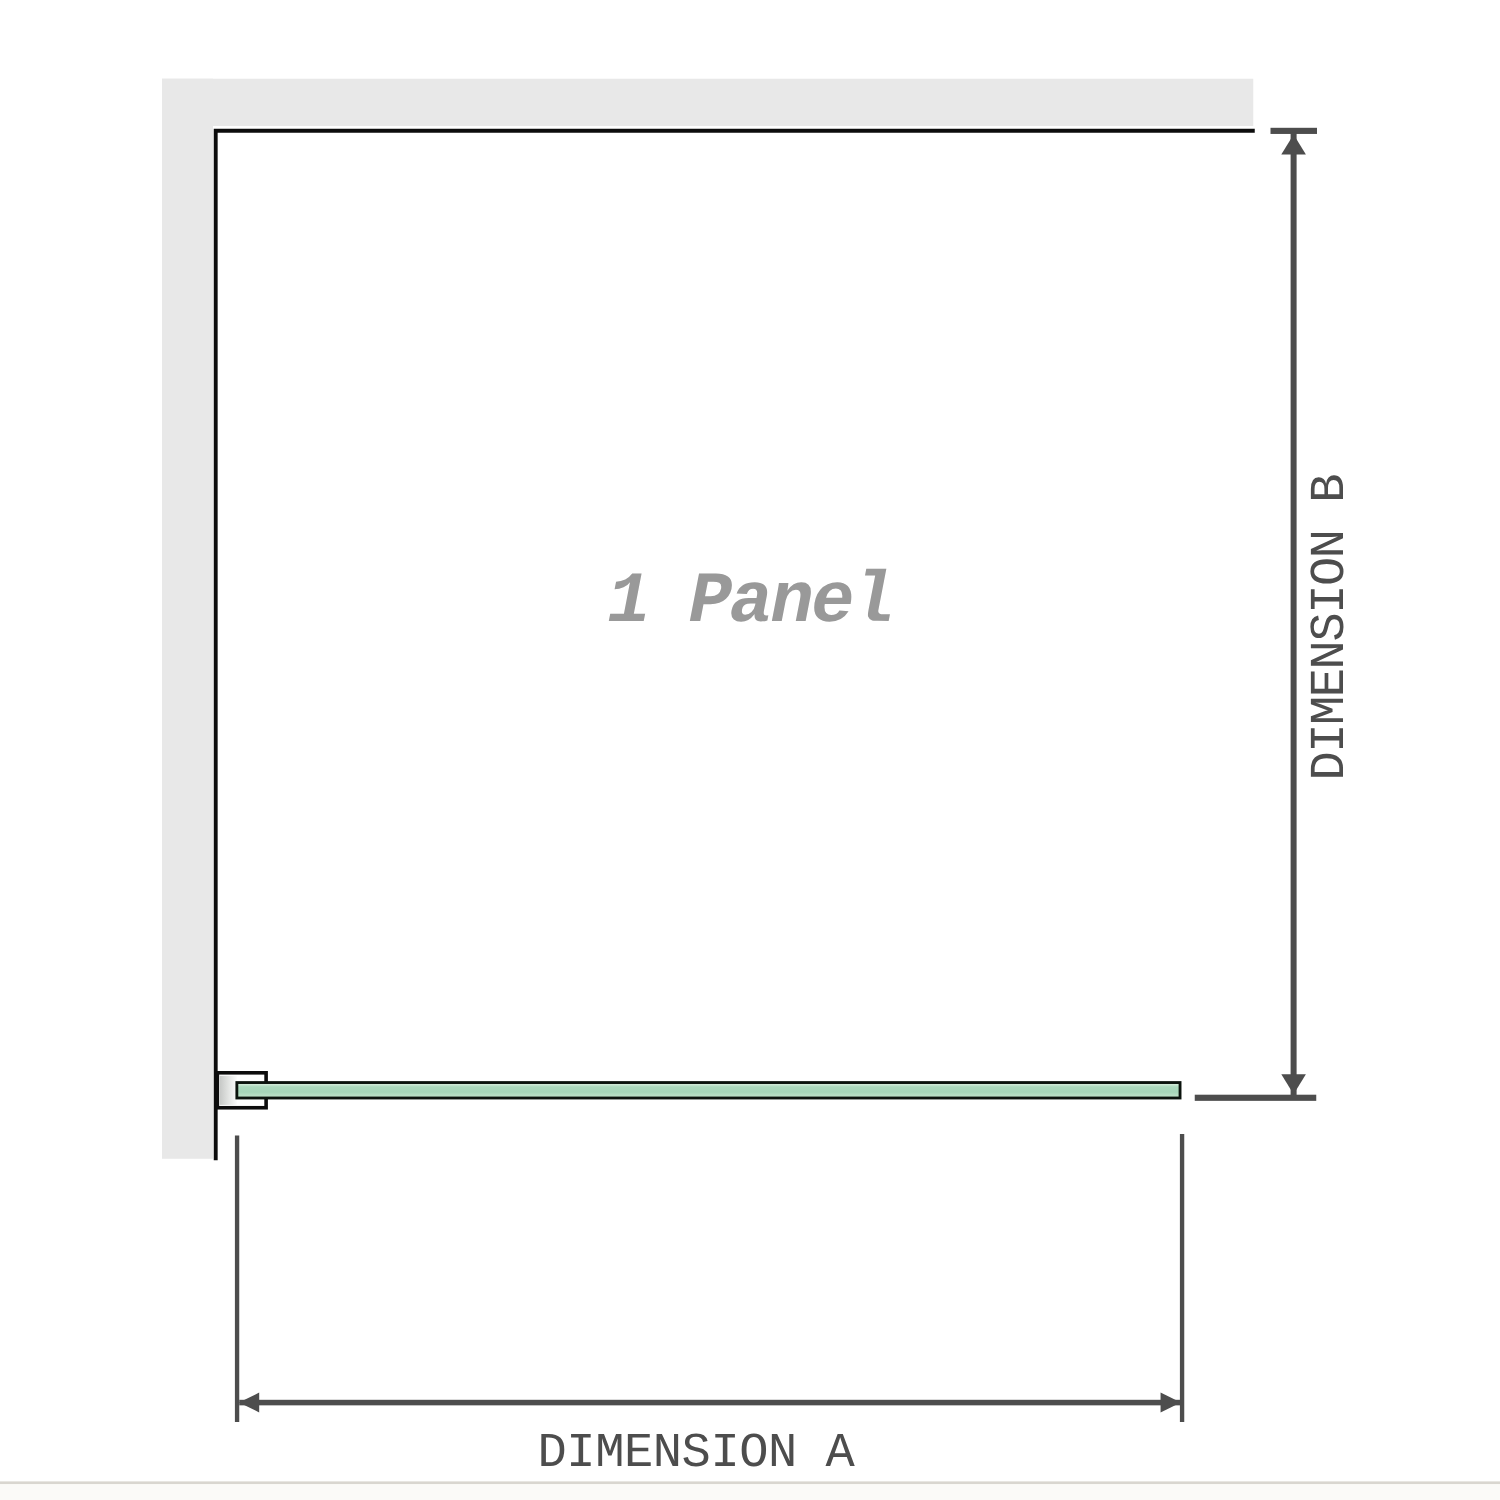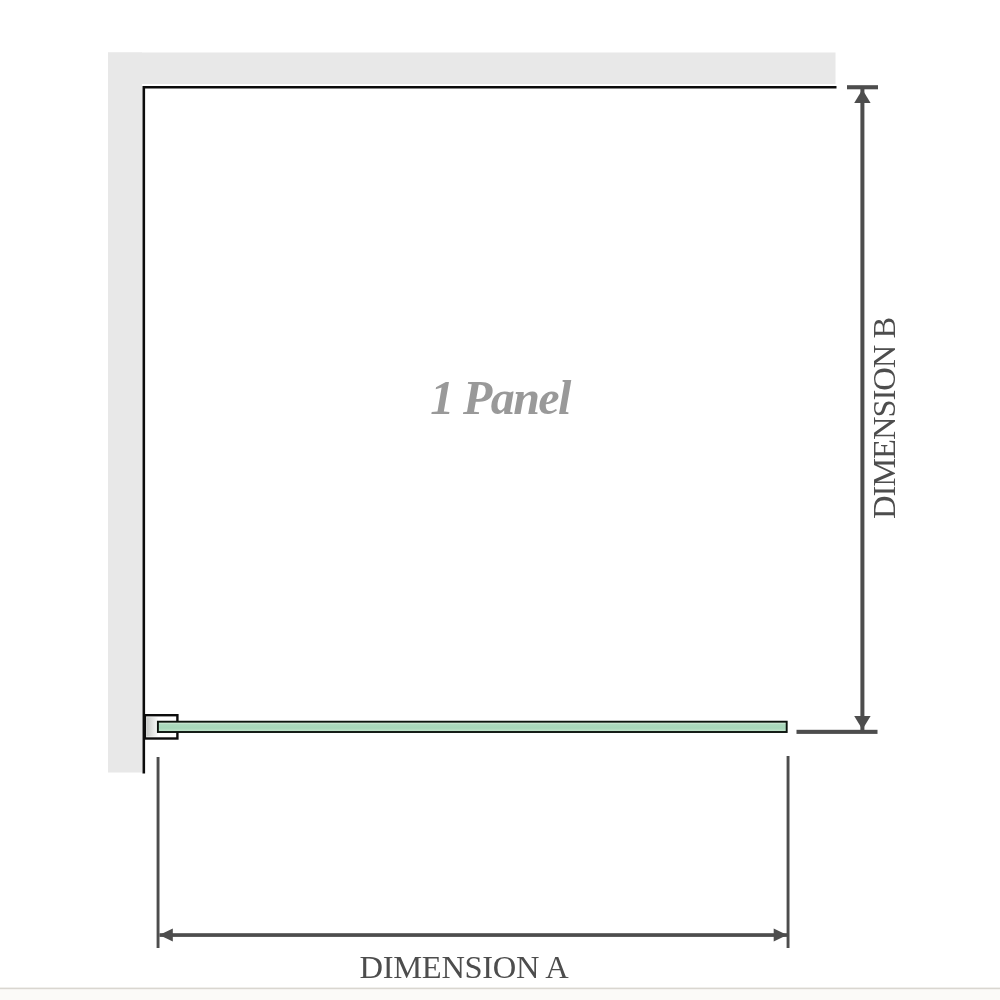--- a/index.html
+++ b/index.html
@@ -1,17 +1,17 @@
 <!DOCTYPE html>
 <html><head>
 <meta charset="utf-8">
 <style>
   html,body{margin:0;padding:0;background:#ffffff;}
   .page{position:relative;width:1000px;height:1000px;background:#ffffff;overflow:hidden;
-        font-family:Liberation Serif, serif;}
+        font-family:Liberation Mono, monospace;}
 </style>
 </head>
 <body>
 <div class="page">
 <svg width="1000" height="1000" viewBox="0 0 1000 1000" xmlns="http://www.w3.org/2000/svg">
   <defs>
     <linearGradient id="glassGrad" x1="0" y1="0" x2="0" y2="1">
       <stop offset="0" stop-color="#e2f1e5"></stop>
       <stop offset="0.12" stop-color="#cfe9d6"></stop>
       <stop offset="0.28" stop-color="#abd9bd"></stop>

